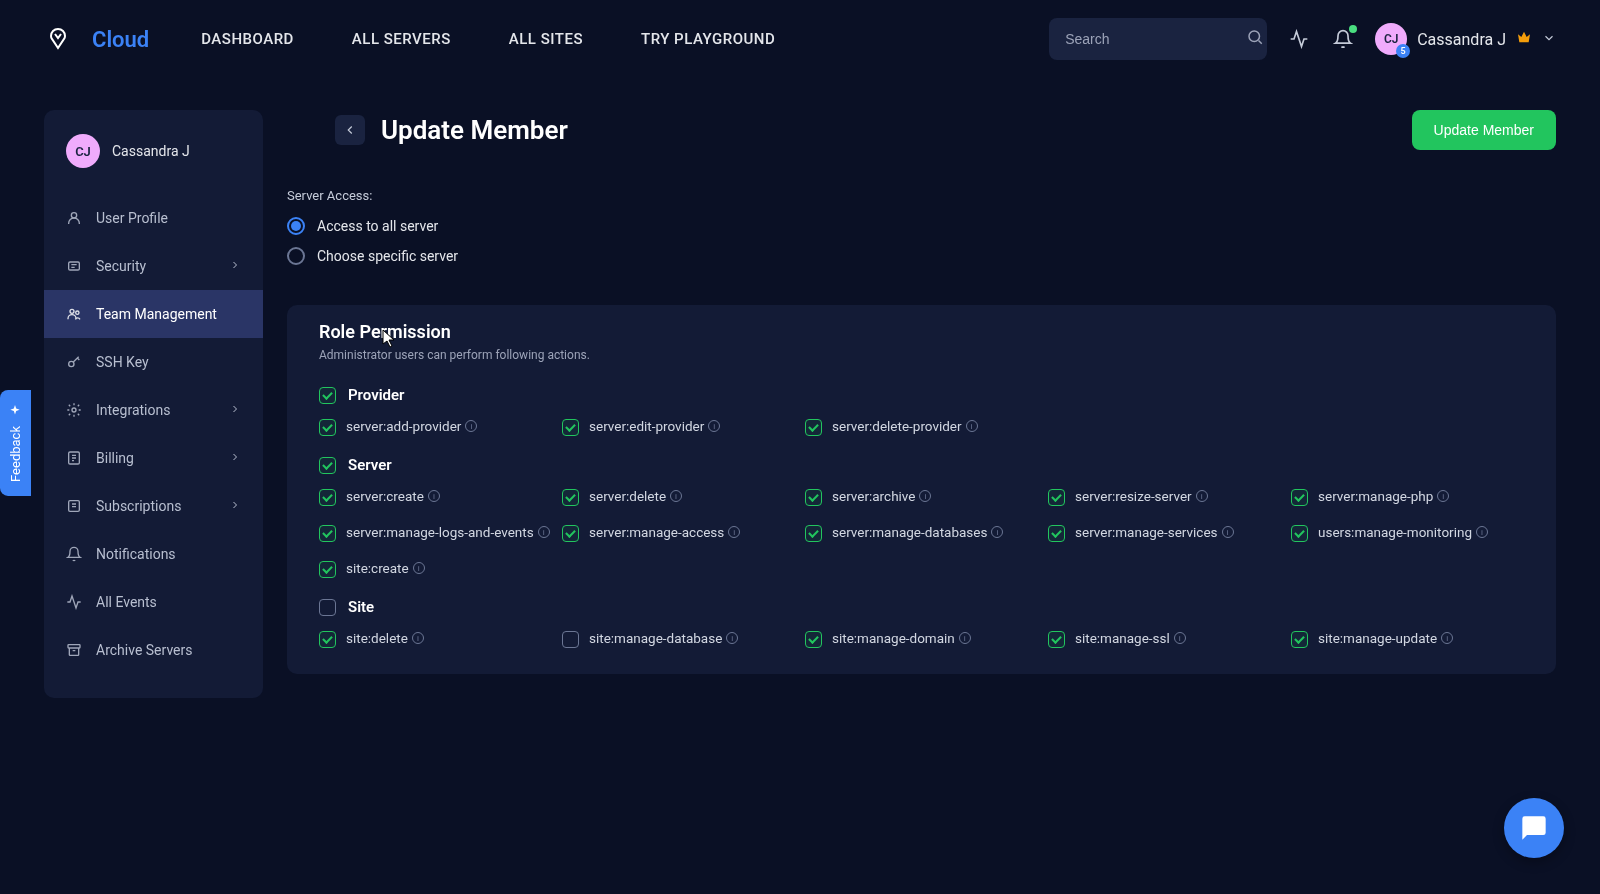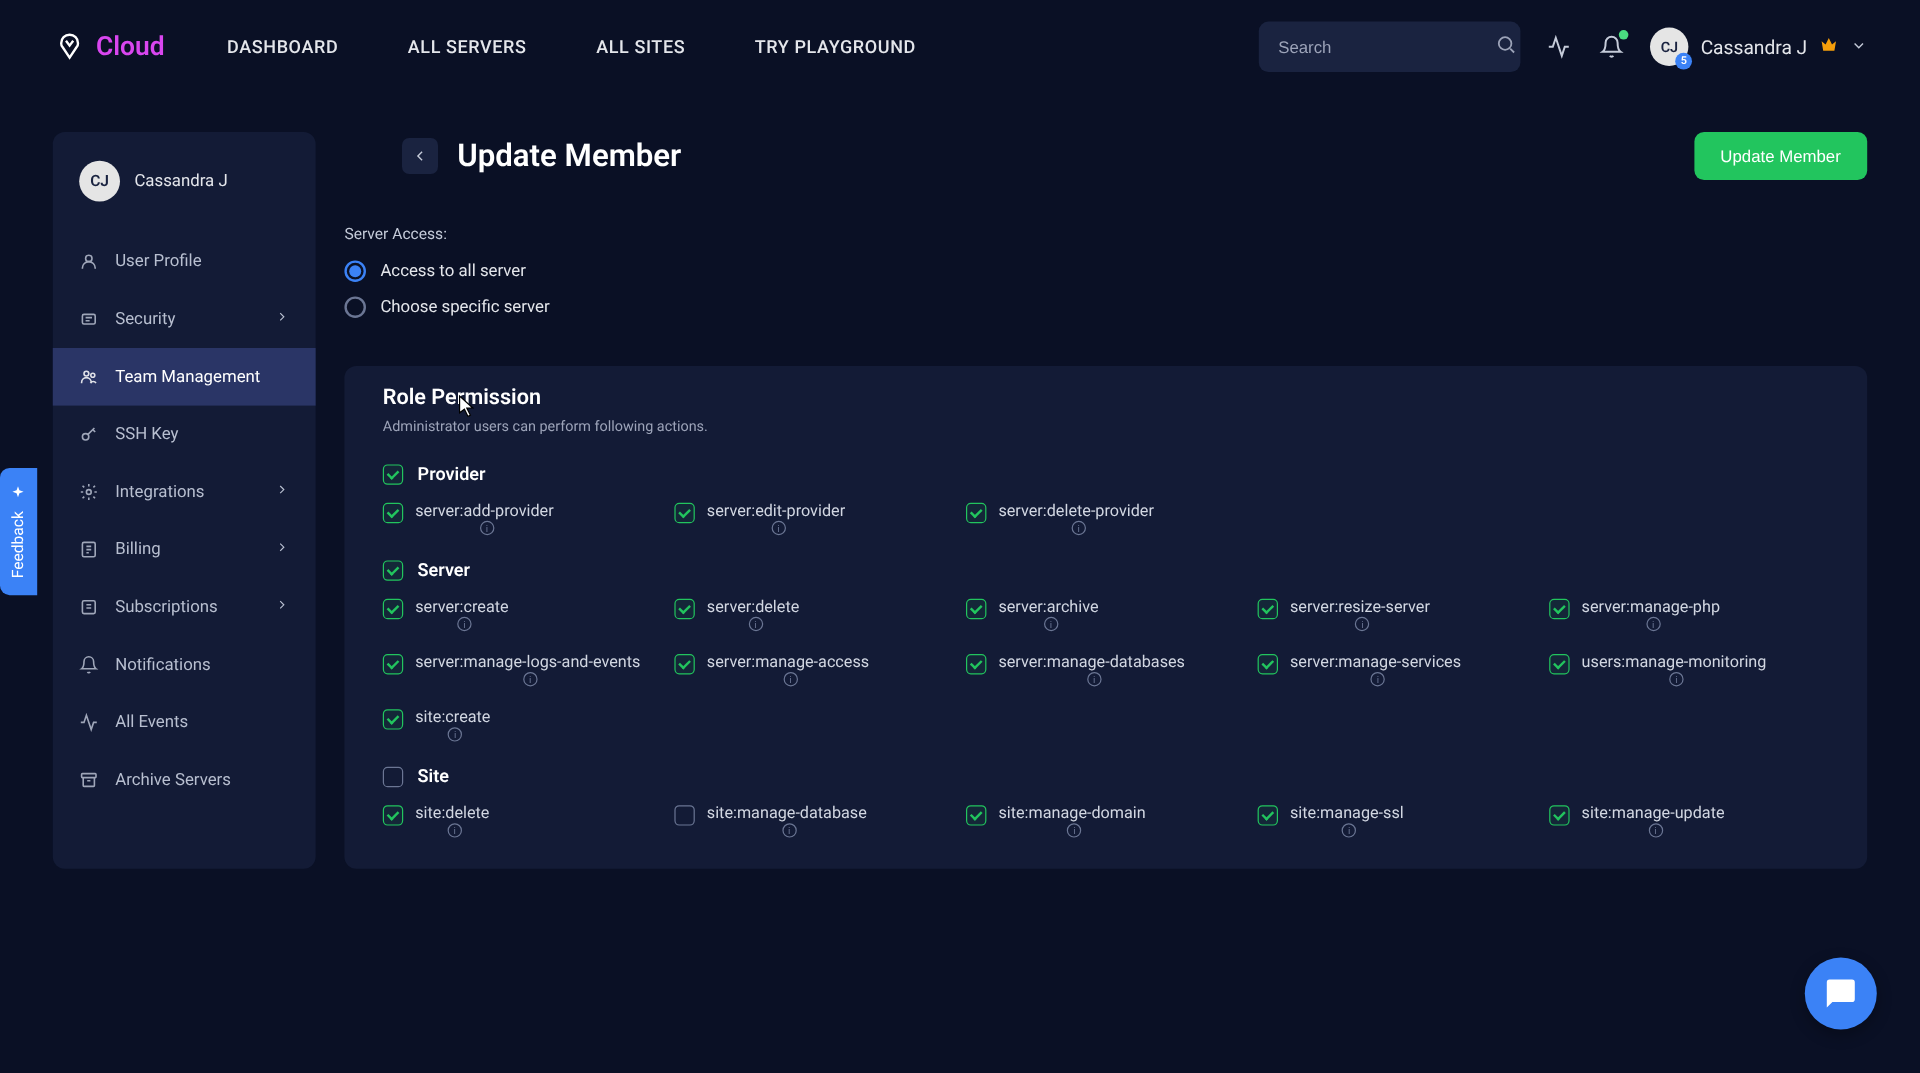--- a/index.html
+++ b/index.html
@@ -14,24 +14,24 @@
 .topbar {
   display: flex;
   align-items: center;
   height: 78px;
   padding: 0 44px;
   gap: 12px;
 }
 .logo {
   display: flex;
   align-items: center;
-  gap: 8px;
+  gap: 20px;
   font-size: 22px;
   font-weight: 600;
-  color: #d946ef;
+  color: #3b82f6;
   margin-right: 40px;
 }
 .logo svg { flex-shrink: 0; }
 .nav-links {
   display: flex;
   gap: 58px;
 }
 .nav-link {
   font-size: 15px;
   font-weight: 500;
@@ -85,21 +85,21 @@
 .user-bubble {
   display: flex;
   align-items: center;
   gap: 10px;
   cursor: pointer;
 }
 .avatar {
   width: 32px;
   height: 32px;
   border-radius: 50%;
-  background: #e5e5e5;
+  background: #f0abfc;
   display: flex;
   align-items: center;
   justify-content: center;
   font-size: 12px;
   font-weight: 600;
   color: #1a2340;
   position: relative;
 }
 .avatar-badge {
   position: absolute;
@@ -346,21 +346,20 @@
   justify-content: center;
   font-size: 8px;
   color: #6b7694;
   margin-left: 4px;
   flex-shrink: 0;
 }
 .perm-label-wrap {
   display: flex;
   align-items: center;
   flex-wrap: wrap;
-  flex-direction: column;
 }
 .feedback-tab {
   position: absolute;
   left: 0;
   top: 390px;
   background: #3b82f6;
   color: #fff;
   writing-mode: vertical-rl;
   transform: rotate(180deg);
   padding: 14px 8px;

